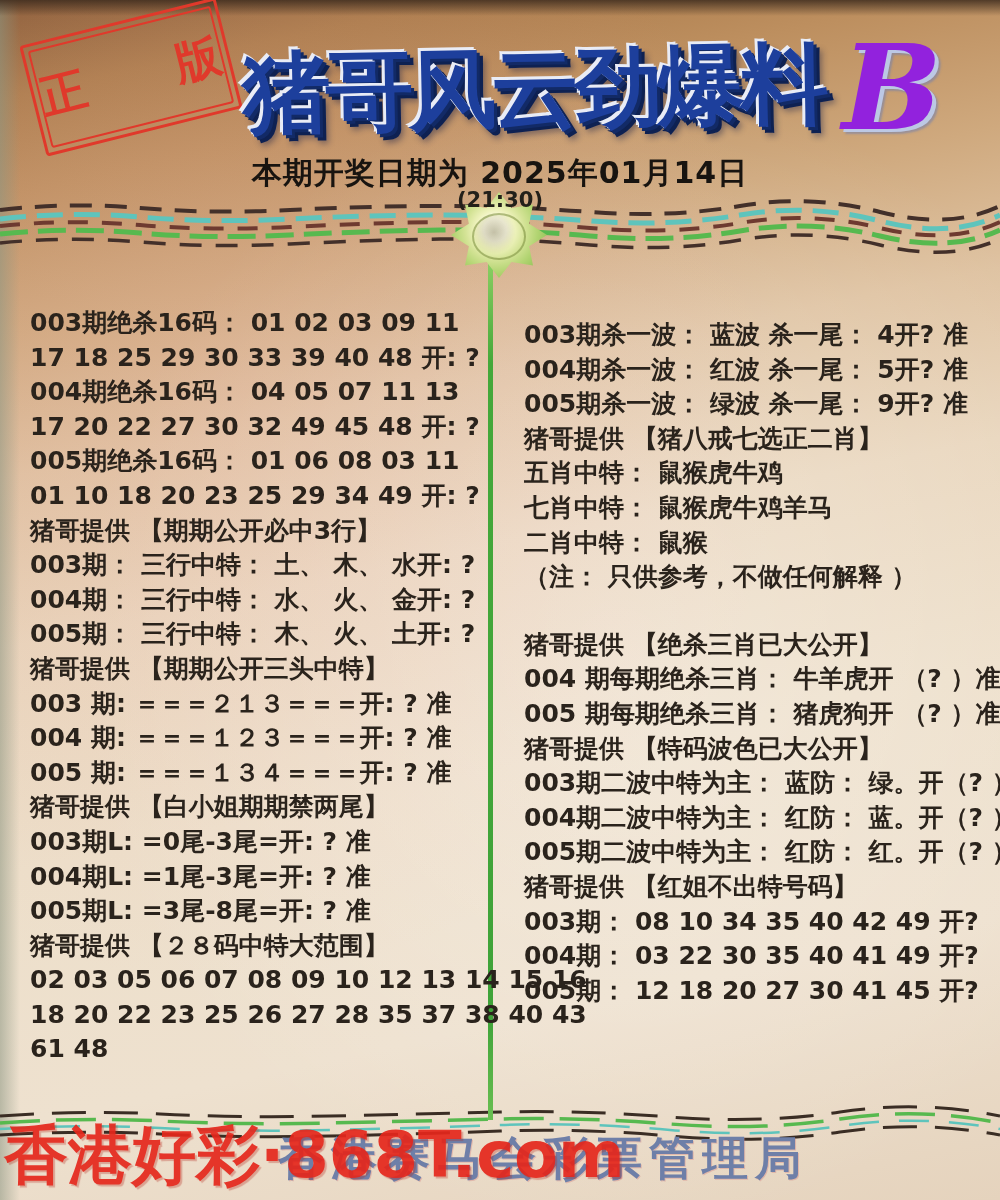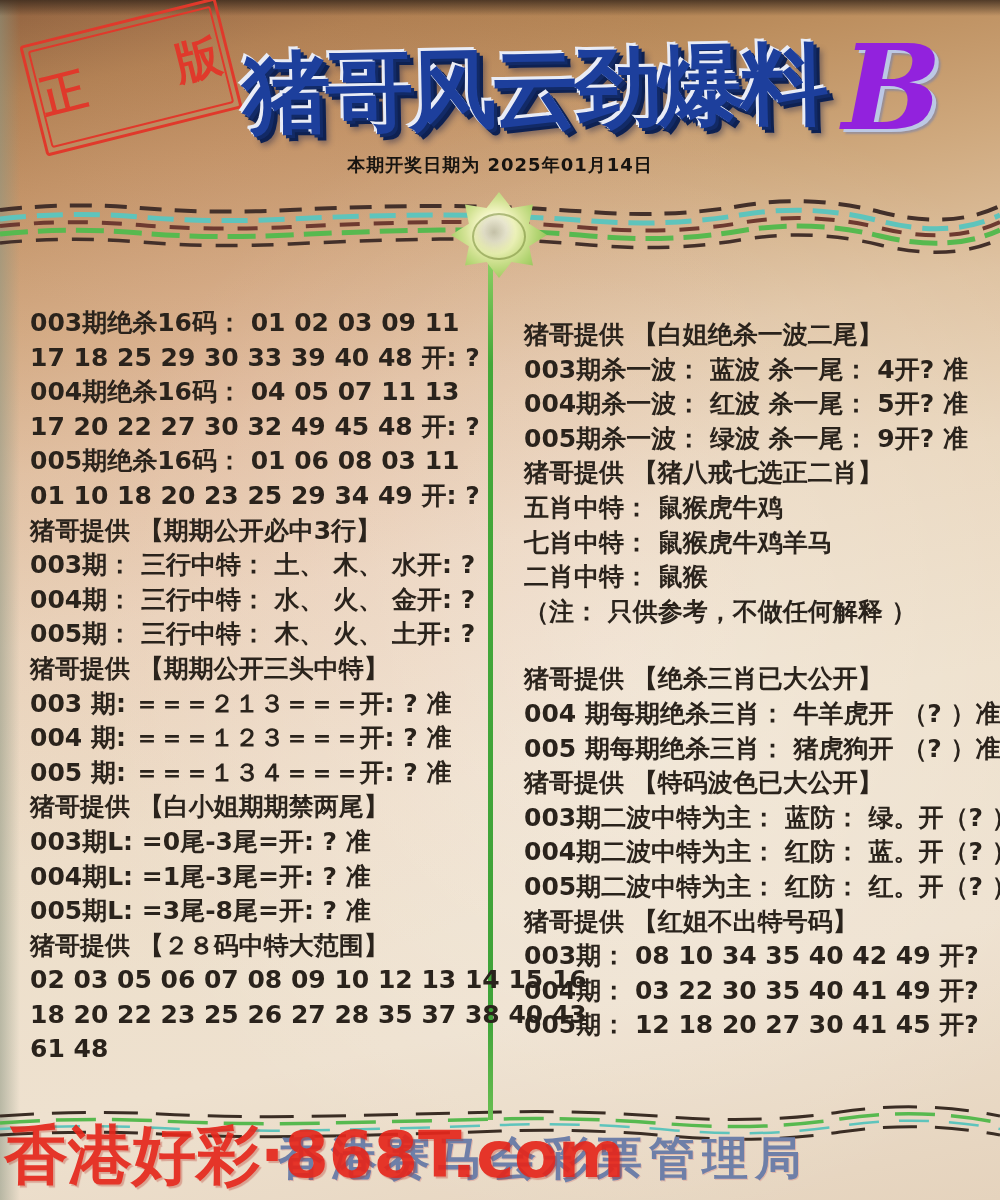--- a/index.html
+++ b/index.html
@@ -27,21 +27,21 @@
     font-size:88px;font-weight:700;white-space:nowrap;letter-spacing:-5px;
     color:#1d3f9c;transform:rotate(-1deg);
     text-shadow:-3px -3px 0 #e9ecf6,-1px -1px 0 #f4f6fb,3px 3px 0 #122a66,6px 6px 0 #0e2152,8px 9px 6px rgba(25,32,70,.45);
   }
   .edition-b{
     position:absolute;left:842px;top:18px;font-family:"DejaVu Serif","Liberation Serif",serif;
     font-style:italic;font-size:118px;font-weight:700;color:#9222dd;
     text-shadow:4px 3px 0 #bcc8e4,6px 5px 2px rgba(120,130,170,.6);
   }
   .date-line{position:absolute;left:0;top:153px;width:1000px;text-align:center;
-    font-size:18px;font-weight:700;color:#181410;letter-spacing:1px;}
+    font-size:30px;font-weight:700;color:#181410;letter-spacing:1px;}
   .time-line{position:absolute;left:0;top:188px;width:1000px;text-align:center;
     font-size:21px;font-weight:700;color:#23201a;z-index:5;}
   
   .wave{position:absolute;left:0;width:1000px;}
   .wave-top{top:198px;height:58px;}
   .wave-bottom{top:1102px;height:44px;}
   .medallion{
     position:absolute;left:451px;top:192px;width:96px;height:86px;z-index:4;
     background:radial-gradient(circle at 46% 44%, #fdfce6 0 16%, #eef2bc 28%, #d4e396 42%, #b2d472 60%, #93c258 78%, #7fb44a 100%);
     clip-path:polygon(100% 50%,81.4% 63%,85.4% 85.4%,63% 81.4%,50% 100%,37% 81.4%,14.6% 85.4%,18.6% 63%,0% 50%,18.6% 37%,14.6% 14.6%,37% 18.6%,50% 0%,63% 18.6%,85.4% 14.6%,81.4% 37%);
@@ -71,20 +71,21 @@
 <div class="sheet">
 
   <div class="stamp">
     <span class="stamp-text">正 版</span>
   </div>
 
   <div class="title">猪哥风云劲爆料</div>
   <div class="edition-b">B</div>
 
   <div class="date-line">本期开奖日期为 2025年01月14日</div>
+  <div class="time-line">(21:30)</div>
 
   <svg class="wave wave-top" viewBox="0 0 1000 58" preserveAspectRatio="none">
     <g fill="none" stroke-linecap="butt">
       <path d="M0,12 Q70,4 140,10 T290,12 T440,8 T590,14 T740,8 T880,14 T1000,8" stroke="#43302a" stroke-width="4" stroke-dasharray="22 13"></path>
       <path d="M0,21 Q70,13 140,19 T290,21 T440,17 T590,23 T740,17 T880,23 T1000,17" stroke="#5ec4bc" stroke-width="5" stroke-dasharray="26 11"></path>
       <path d="M0,28 Q70,21 140,27 T290,29 T440,24 T590,30 T740,25 T880,30 T1000,24" stroke="#6e3a30" stroke-width="4" stroke-dasharray="20 14"></path>
       <path d="M0,36 Q70,29 140,35 T290,37 T440,32 T590,38 T740,33 T880,38 T1000,32" stroke="#57b94f" stroke-width="5" stroke-dasharray="28 10"></path>
       <path d="M0,45 Q70,38 140,44 T290,46 T440,41 T590,47 T740,42 T880,47 T1000,41" stroke="#43302a" stroke-width="3.5" stroke-dasharray="22 14"></path>
     </g>
   </svg>
@@ -112,21 +113,20 @@
       <span class="line">004期L: =1尾-3尾=开: ? 准</span>
       <span class="line">005期L: =3尾-8尾=开: ? 准</span>
       <span class="line">猪哥提供 【２８码中特大范围】</span>
       <span class="line">02 03 05 06 07 08 09 10 12 13 14 15 16</span>
       <span class="line">18 20 22 23 25 26 27 28 35 37 38 40 43</span>
       <span class="line">61 48</span>
     </div>
 
   <div class="col col-right">
     <div>
-        <span class="line">猪哥提供 【白姐绝杀一波二尾】</span>
         <span class="line">003期杀一波： 蓝波 杀一尾： 4开? 准</span>
         <span class="line">004期杀一波： 红波 杀一尾： 5开? 准</span>
         <span class="line">005期杀一波： 绿波 杀一尾： 9开? 准</span>
         <span class="line">猪哥提供 【猪八戒七选正二肖】</span>
         <span class="line">五肖中特： 鼠猴虎牛鸡</span>
         <span class="line">七肖中特： 鼠猴虎牛鸡羊马</span>
         <span class="line">二肖中特： 鼠猴</span>
         <span class="line">（注： 只供参考，不做任何解释 ）</span>
       </div>
     <div class="gap"></div>

